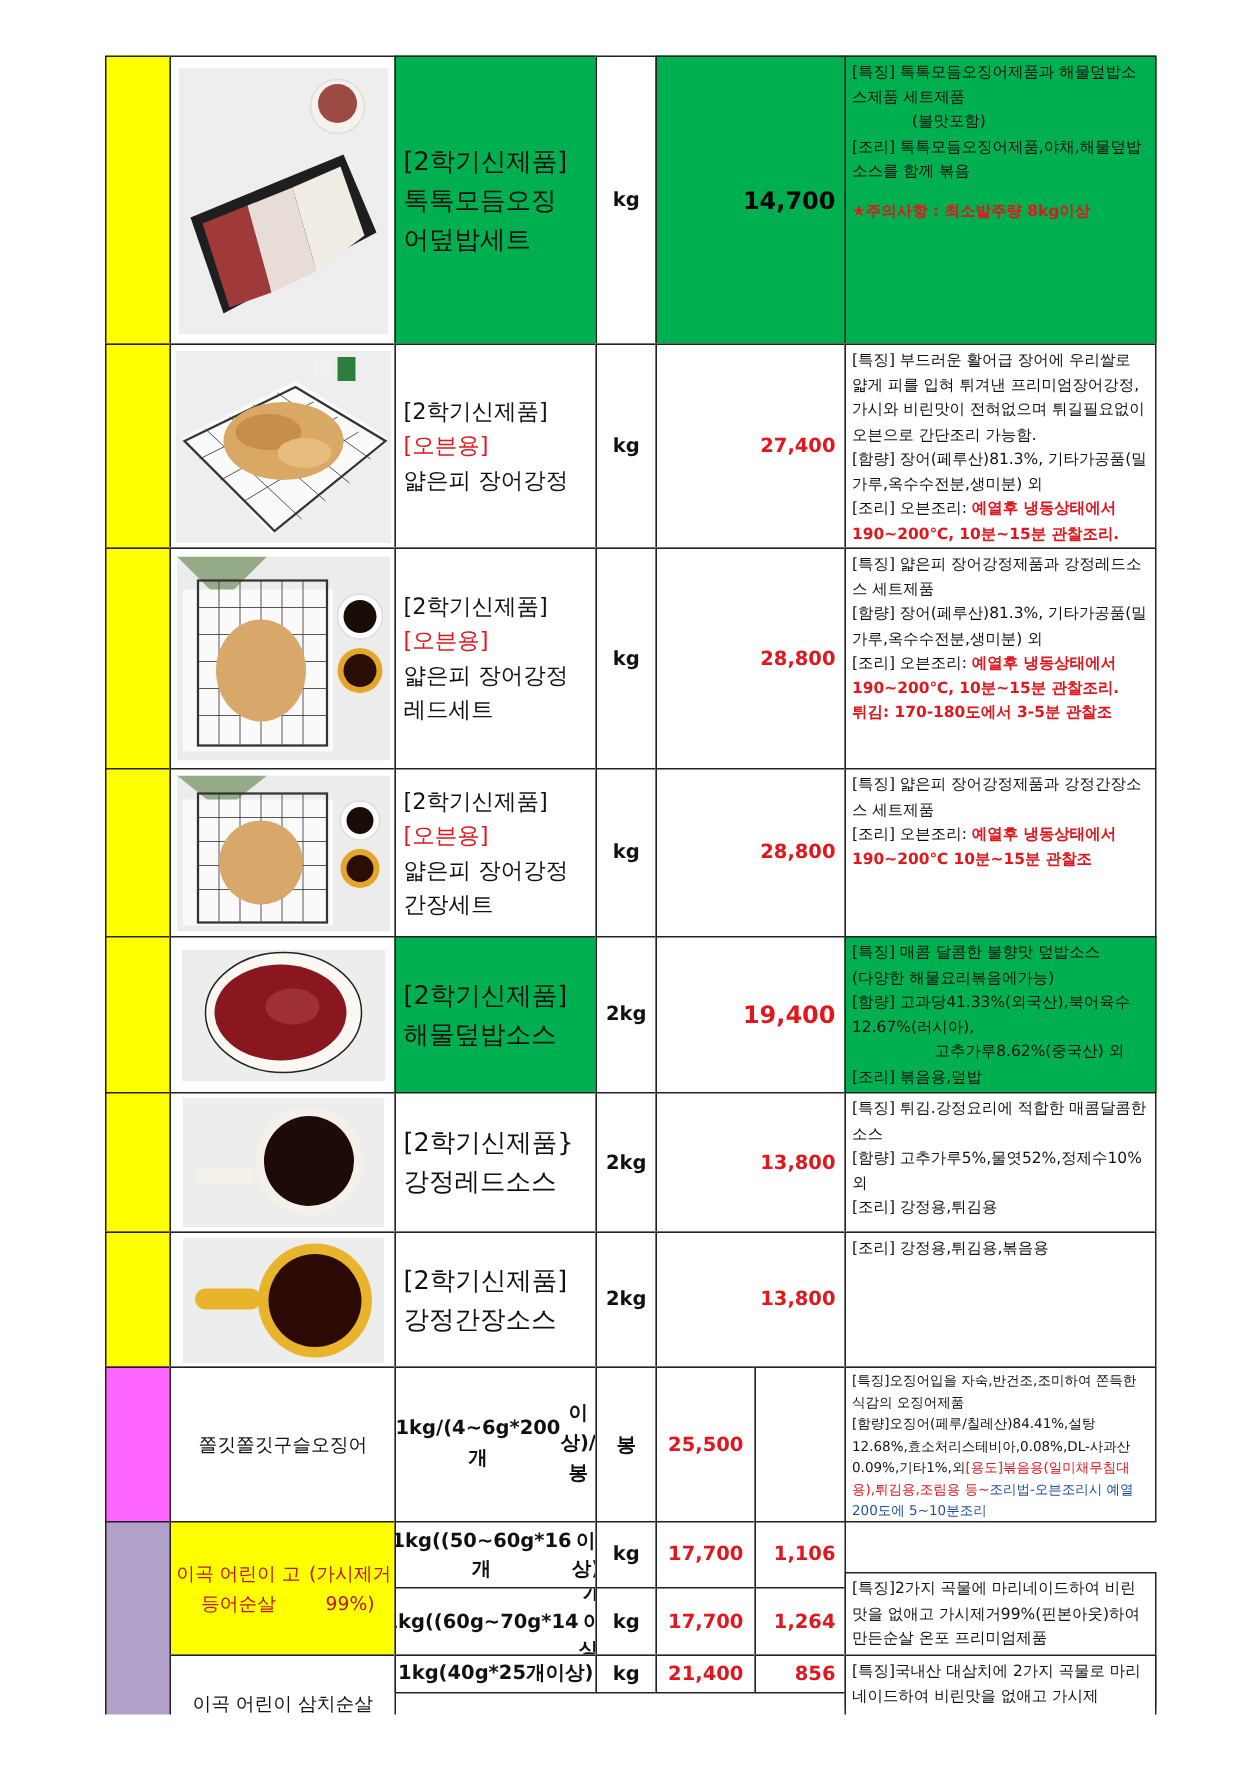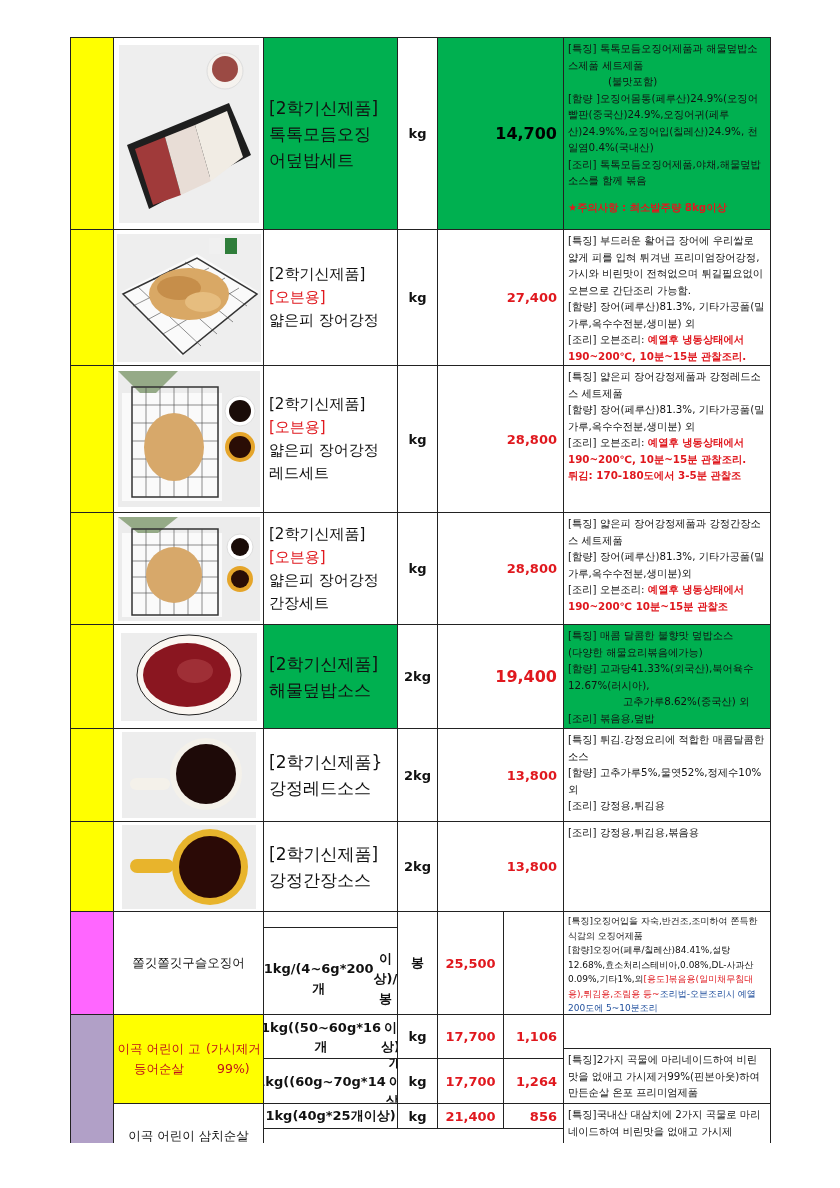--- a/index.html
+++ b/index.html
@@ -55,21 +55,20 @@
 </div>
 <div class="cell white unit" style="left:397px;top:37px;width:41px;height:193px;">
     <span>kg</span>
   </div>
 <div class="cell green price black big" style="left:437px;top:37px;width:127px;height:193px;">
     <span>14,700</span>
   </div>
 <div class="cell green desc" style="left:563px;top:37px;width:208px;height:193px;">
   <div>[특징] 톡톡모듬오징어제품과 해물덮밥소스제품 세트제품</div>
   <div class="indent">(불맛포함)</div>
-  <div>[함량 ]오징어몸통(페루산)24.9%(오징어빨판(중국산)24.9%,오징어귀(페루산)24.9%%,오징어입(칠레산)24.9%, 천일염0.4%(국내산)</div>
   <div>[조리] 톡톡모듬오징어제품,야채,해물덮밥소스를 함께 볶음</div>
   <div style="height:10px"></div>
   <div class="red">★주의사항 : 최소발주량 8kg이상</div>
 </div>
 
 <div class="cell yellow" style="left:70px;top:229px;width:44px;height:137px;"></div>
 <div class="cell white photo" style="left:113px;top:229px;width:151px;height:137px;">
   <svg width="144" height="128" viewBox="0 0 144 128">
     <rect width="144" height="128" fill="#eeeeee"></rect>
     <path d="M4 58 L80 20 L142 58 L64 122 Z" fill="#fafafa"></path>
@@ -184,21 +183,20 @@
   <span>간장세트</span>
 </div>
 <div class="cell white unit" style="left:397px;top:512px;width:41px;height:113px;">
     <span>kg</span>
   </div>
 <div class="cell white price" style="left:437px;top:512px;width:127px;height:113px;">
     <span>28,800</span>
   </div>
 <div class="cell white desc" style="left:563px;top:512px;width:208px;height:113px;">
   <div>[특징] 얇은피 장어강정제품과 강정간장소스 세트제품</div>
-  <div>[함량] 장어(페루산)81.3%, 기타가공품(밀가루,옥수수전분,생미분)외</div>
   <div><span>[조리] 오븐조리: </span><span class="red">예열후 냉동상태에서 190~200℃ 10분~15분 관찰조</span></div>
 </div>
 
 <div class="cell yellow" style="left:70px;top:624px;width:44px;height:105px;"></div>
 <div class="cell white photo" style="left:113px;top:624px;width:151px;height:105px;">
   <svg width="136" height="88" viewBox="0 0 136 88">
     <rect width="136" height="88" fill="#ededed"></rect>
     <ellipse cx="68" cy="42" rx="52" ry="40" fill="#fbf7f2" stroke="#222" stroke-width="1"></ellipse>
     <ellipse cx="66" cy="42" rx="44" ry="32" fill="#8a1620"></ellipse>
     <ellipse cx="74" cy="38" rx="18" ry="12" fill="#a83a40" opacity="0.7"></ellipse>
@@ -268,21 +266,21 @@
   </div>
 <div class="cell white desc" style="left:563px;top:821px;width:208px;height:91px;">
   <div>[조리] 강정용,튀김용,볶음용</div>
 </div>
 
 <div class="cell magenta" style="left:70px;top:911px;width:44px;height:104px;"></div>
 <div class="cell white ctr" style="left:113px;top:911px;width:151px;height:104px;">
   <span>쫄깃쫄깃</span>
   <span>구슬오징어</span>
 </div>
-<div class="cell white ctr bold" style="left:263px;top:911px;width:135px;height:104px;margin-top:16px;">
+<div class="cell white ctr bold" style="left:263px;top:911px;width:135px;height:104px;">
   <span>1kg/(4~6g*200개</span>
   <span>이상)/봉</span>
 </div>
 <div class="cell white unit" style="left:397px;top:911px;width:41px;height:104px;">
     <span>봉</span>
   </div>
 <div class="cell white price center" style="left:437px;top:911px;width:67px;height:104px;">
     <span>25,500</span>
   </div>
 <div class="cell white price" style="left:503px;top:911px;width:61px;height:104px;">

